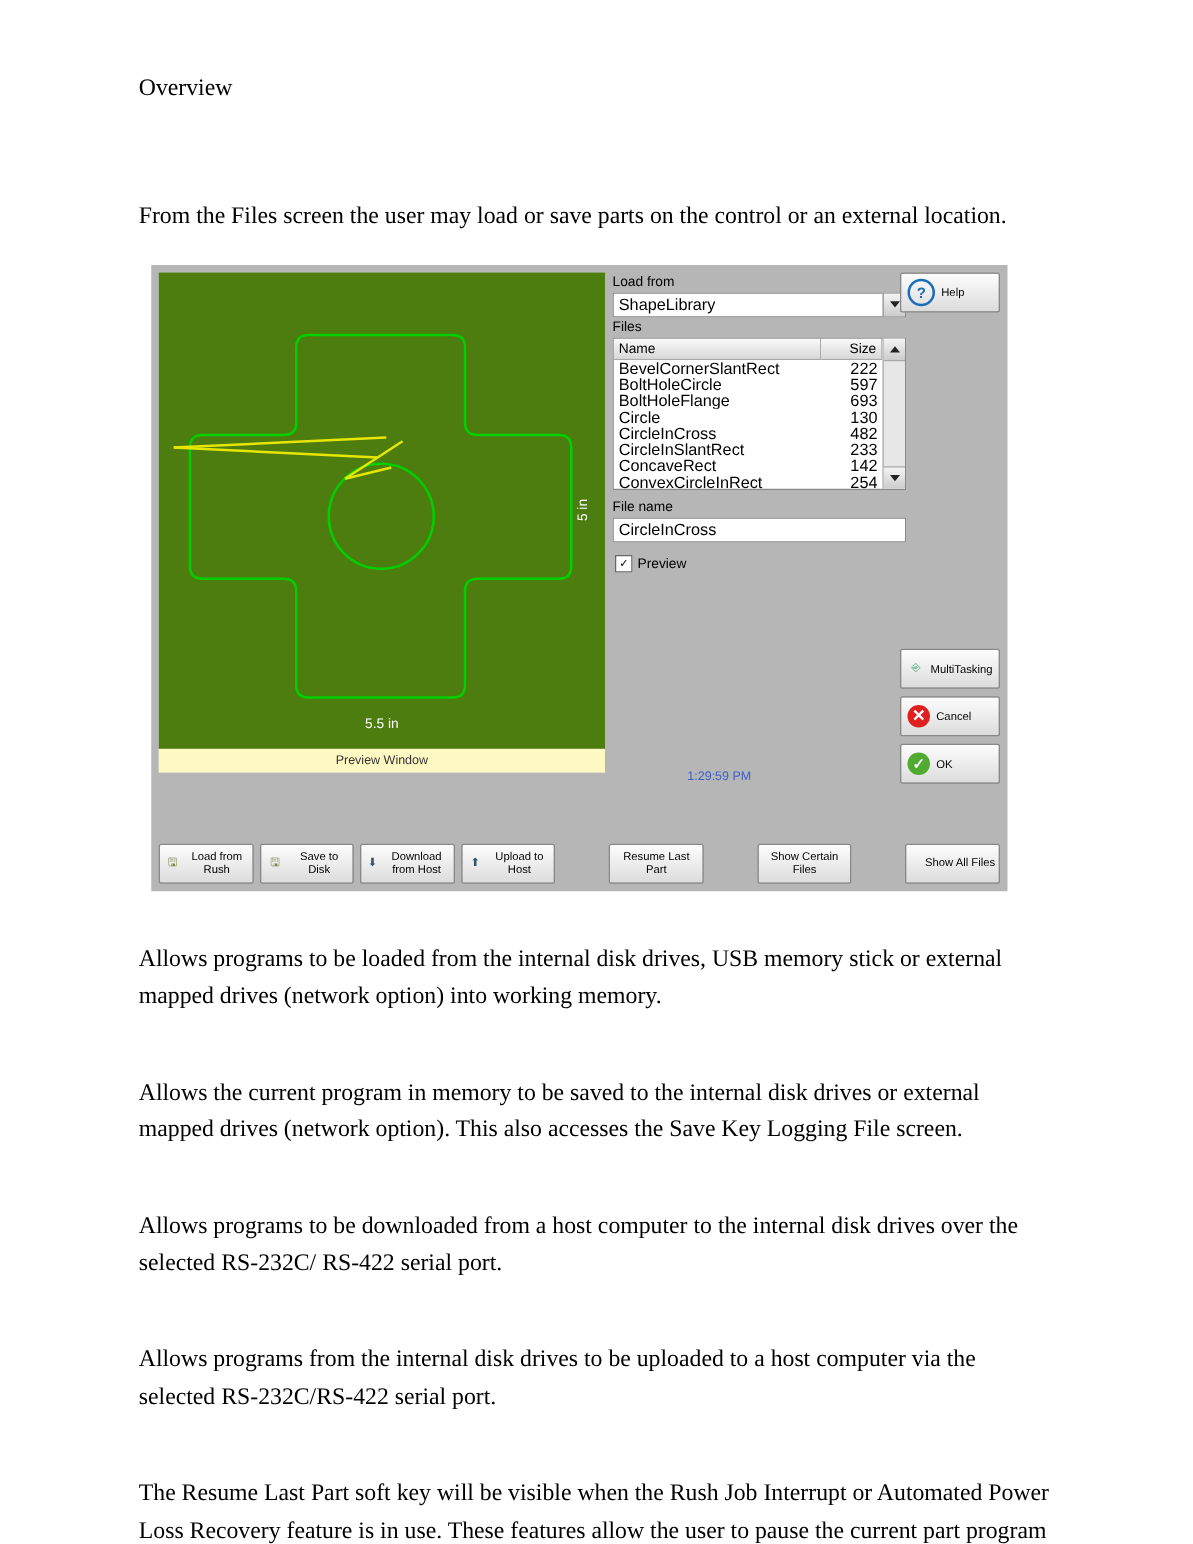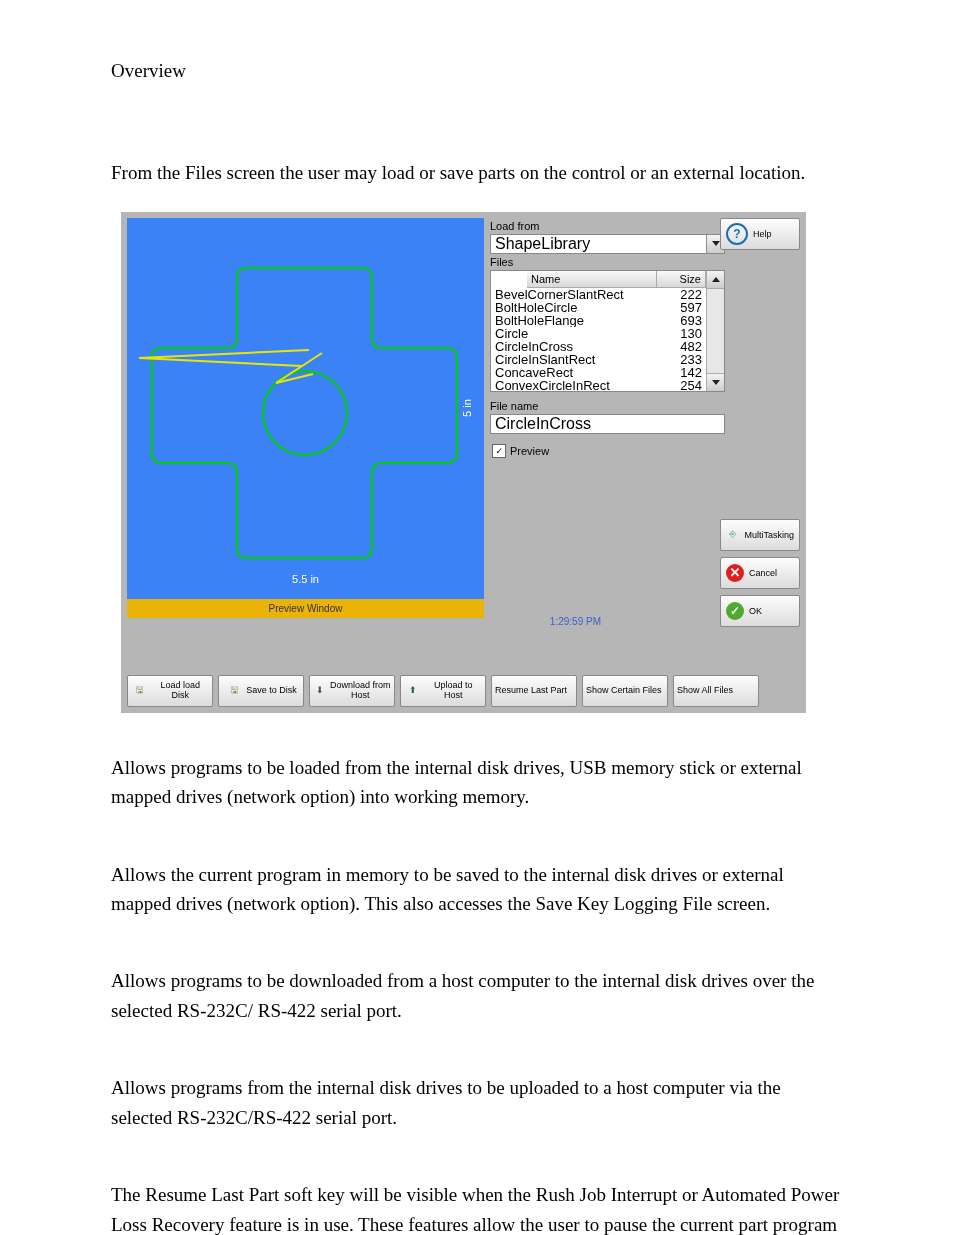--- a/index.html
+++ b/index.html
@@ -33,48 +33,48 @@
   .preview-pane{
     width:357px;
     height:400px;
     background:#dadada;
     margin:6px 0 0 6px;
     display:flex;
     flex-direction:column;
   }
   .canvas{
     flex:1;
-    background:#3b82f6;
+    background:#4d7c0f;
     position:relative;
     overflow:hidden;
   }
   .canvas svg{position:absolute;inset:0;}
   .dim-h{
     position:absolute;bottom:14px;left:0;right:0;text-align:center;color:#fff;font-size:11px;
   }
   .dim-v{
     position:absolute;left:auto;right:8px;top:50%;transform:translateY(-50%) rotate(-90deg);
     color:#fff;font-size:11px;transform-origin:center;
   }
   .pw-label{
-    text-align:center;font-size:10px;color:#333;padding:4px 0;background:#eab308;
+    text-align:center;font-size:10px;color:#333;padding:4px 0;background:#fef9c3;
   }
   .timestamp{
     position:absolute;left:6px;top:404px;width:474px;text-align:right;
     color:#3a5fcd;font-size:10px;
   }
 
   .controls-pane{
     width:235px;
     margin:6px 0 0 6px;
   }
   .lbl{font-size:11px;color:#000;margin:2px 0;}
   .field{
     background:#fff;border:1px solid #888;height:18px;line-height:18px;
-    padding:0 4px;font-size:16px;position:relative;
+    padding:0 4px;font-size:13px;position:relative;
   }
   .dropdown-arrow{
     position:absolute;right:0;top:0;width:17px;height:18px;
     background:linear-gradient(#f4f4f4,#ccc);border-left:1px solid #888;
     display:flex;align-items:center;justify-content:center;
   }
   .dropdown-arrow::before{
     content:"";border-left:4px solid transparent;border-right:4px solid transparent;
     border-top:5px solid #222;
   }
@@ -84,21 +84,21 @@
   }
   .files-list{flex:1;overflow:hidden;}
   .files-header{
     display:flex;font-size:11px;
   }
   .fh{
     background:linear-gradient(#fafafa,#d8d8d8);
     border-right:1px solid #aaa;border-bottom:1px solid #aaa;
     padding:1px 4px;height:14px;line-height:14px;
   }
-  .fh-name{flex:1;margin-left:36px;}
+  .fh-name{flex:1;}
   .fh-size{width:40px;text-align:right;}
   .frow{display:flex;font-size:13px;height:13px;line-height:13px;padding:0 4px;}
   .fname{flex:1;white-space:nowrap;overflow:hidden;}
   .fsize{width:40px;text-align:right;}
   .scroll{
     width:17px;background:#e7e7e7;border-left:1px solid #aaa;
     display:flex;flex-direction:column;
   }
   .sbtn{height:17px;background:linear-gradient(#f4f4f4,#ccc);border-bottom:1px solid #aaa;
     display:flex;align-items:center;justify-content:center;}
@@ -133,21 +133,21 @@
     position:absolute;left:6px;right:6px;bottom:8px;height:30px;
     display:flex;gap:5px;
   }
   .bbtn{
     width:78px;height:30px;background:linear-gradient(#fdfdfd,#dcdcdc);
     border:1px solid #888;border-radius:2px;
     display:flex;align-items:center;justify-content:center;gap:3px;
     font-size:9px;line-height:1.05;text-align:center;padding:0 3px;
   }
   .bbtn .ic{width:18px;height:18px;display:flex;align-items:center;justify-content:center;}
-  .bbtn.text-only{justify-content:flex-start;}
+  .bbtn.text-only{justify-content:flex-end;margin-left:38px;}
   .ic-disk{color:#7a7f42;} .ic-down{color:#356;} .ic-up{color:#356;}
 </style>
 </head>
 <body>
 
 <div class="heading">Overview</div>
 
 <div class="intro">From the Files screen the user may load or save parts on the control or an external location.</div>
 
 <div class="screenshot">
@@ -257,21 +257,21 @@
     </div>
     <div class="rbtn">
       <span class="ic-ok">✓</span>
       <span>OK</span>
     </div>
   </div>
 
   <div class="button-bar">
     <div class="bbtn">
       <span class="ic ic-disk">🖫</span>
-      <span>Load load Disk</span>
+      <span>Load from Rush</span>
     </div>
     <div class="bbtn">
       <span class="ic ic-disk">🖫</span>
       <span>Save to Disk</span>
     </div>
     <div class="bbtn">
       <span class="ic ic-down">⬇</span>
       <span>Download from Host</span>
     </div>
     <div class="bbtn">

